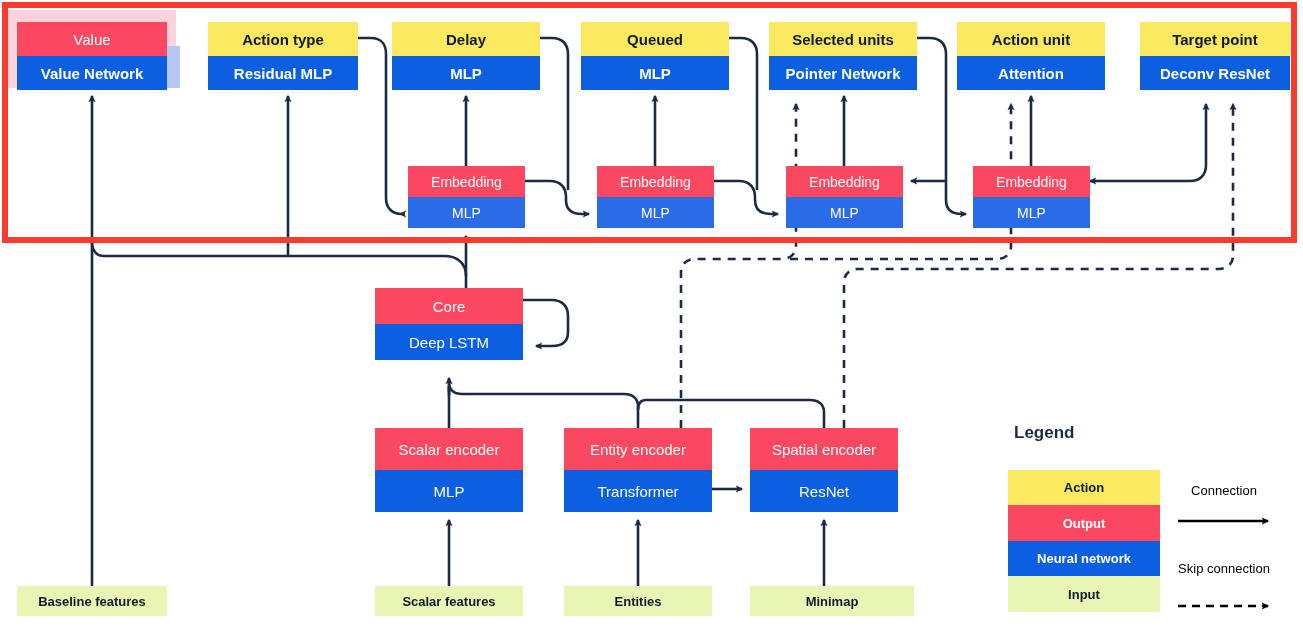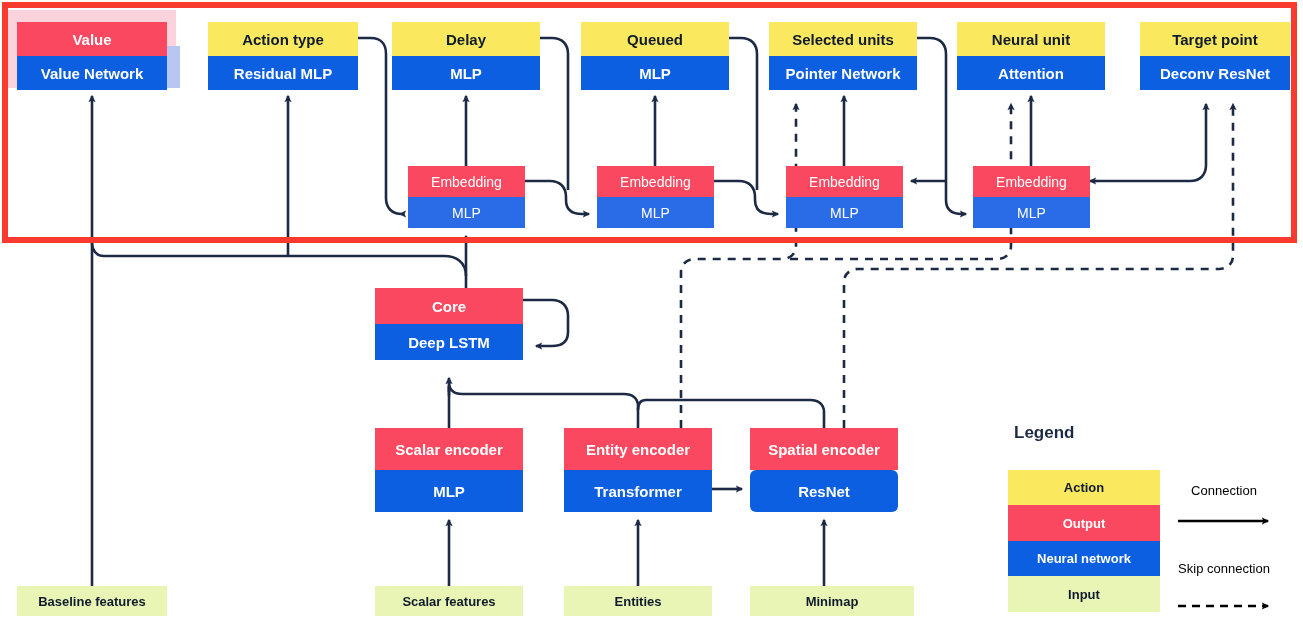--- a/index.html
+++ b/index.html
@@ -9,21 +9,21 @@
   svg{position:absolute;left:0;top:0;}
   .node{position:absolute;box-sizing:border-box;}
   .band{display:flex;align-items:center;justify-content:center;
         box-sizing:border-box;width:100%;white-space:nowrap;}
   .band-action{background:#FAE85F;color:#101b2d;}
   .band-output{background:#F9485F;color:#ffffff;}
   .band-nn{background:#0B5FE0;color:#ffffff;}
   .band-nn-light{background:#2A6BE8;color:#ffffff;}
   .band-input{background:#E9F5B5;color:#101b2d;}
   .t15{font-size:15px;font-weight:700;}
-  .t15n{font-size:15px;font-weight:700;text-align:right;}
+  .t15n{font-size:15px;font-weight:400;text-align:right;}
   .t14{font-size:14px;font-weight:400;}
   .t13b{font-size:13px;font-weight:700;}
   .legend-title{position:absolute;font-size:17px;font-weight:700;color:#1d2a45;}
   .legend-lbl{position:absolute;font-size:13px;font-weight:400;color:#000;
               text-align:center;line-height:1.15;}
   .ghost{position:absolute;pointer-events:none;}
 </style>
 </head>
 <body>
 
@@ -116,21 +116,21 @@
   </div>
   <div class="node" style="left:581px;top:22px;width:148px;height:68px;">
     <div class="band band-action t15" style="height:34px;">Queued</div>
     <div class="band band-nn t15" style="height:34px;">MLP</div>
   </div>
   <div class="node" style="left:769px;top:22px;width:148px;height:68px;">
     <div class="band band-action t15" style="height:34px;">Selected units</div>
     <div class="band band-nn t15" style="height:34px;">Pointer Network</div>
   </div>
   <div class="node" style="left:957px;top:22px;width:148px;height:68px;">
-    <div class="band band-action t15" style="height:34px;">Neural unit</div>
+    <div class="band band-action t15" style="height:34px;">Action unit</div>
     <div class="band band-nn t15" style="height:34px;">Attention</div>
   </div>
   <div class="node" style="left:1140px;top:22px;width:150px;height:68px;">
     <div class="band band-action t15" style="height:34px;">Target point</div>
     <div class="band band-nn t15" style="height:34px;">Deconv ResNet</div>
   </div>
 
   <div class="node" style="left:408px;top:166px;width:117px;height:62px;">
     <div class="band band-output t14" style="height:31px;">Embedding</div>
     <div class="band band-nn-light t14" style="height:31px;">MLP</div>
@@ -156,21 +156,21 @@
   <div class="node" style="left:375px;top:428px;width:148px;height:84px;">
     <div class="band band-output t15n" style="height:42px;">Scalar encoder</div>
     <div class="band band-nn t15n" style="height:42px;">MLP</div>
   </div>
   <div class="node" style="left:564px;top:428px;width:148px;height:84px;">
     <div class="band band-output t15n" style="height:42px;">Entity encoder</div>
     <div class="band band-nn t15n" style="height:42px;">Transformer</div>
   </div>
   <div class="node" style="left:750px;top:428px;width:148px;height:84px;">
     <div class="band band-output t15n" style="height:42px;">Spatial encoder</div>
-    <div class="band band-nn t15n" style="height:42px;border-radius:6px;">ResNet</div>
+    <div class="band band-nn t15n" style="height:42px;">ResNet</div>
   </div>
 
   <div class="node band band-input t13b" style="left:17px;top:586px;width:150px;height:30px;">Baseline features</div>
   <div class="node band band-input t13b" style="left:375px;top:586px;width:148px;height:30px;">Scalar features</div>
   <div class="node band band-input t13b" style="left:564px;top:586px;width:148px;height:30px;">Entities</div>
   <div class="node band band-input t13b" style="left:750px;top:586px;width:164px;height:30px;">Minimap</div>
 
   <div class="legend-title" style="left:1014px;top:423px;width:140px;text-align:left;">Legend</div>
 
   <div class="node" style="left:1008px;top:470px;width:152px;height:142px;">

